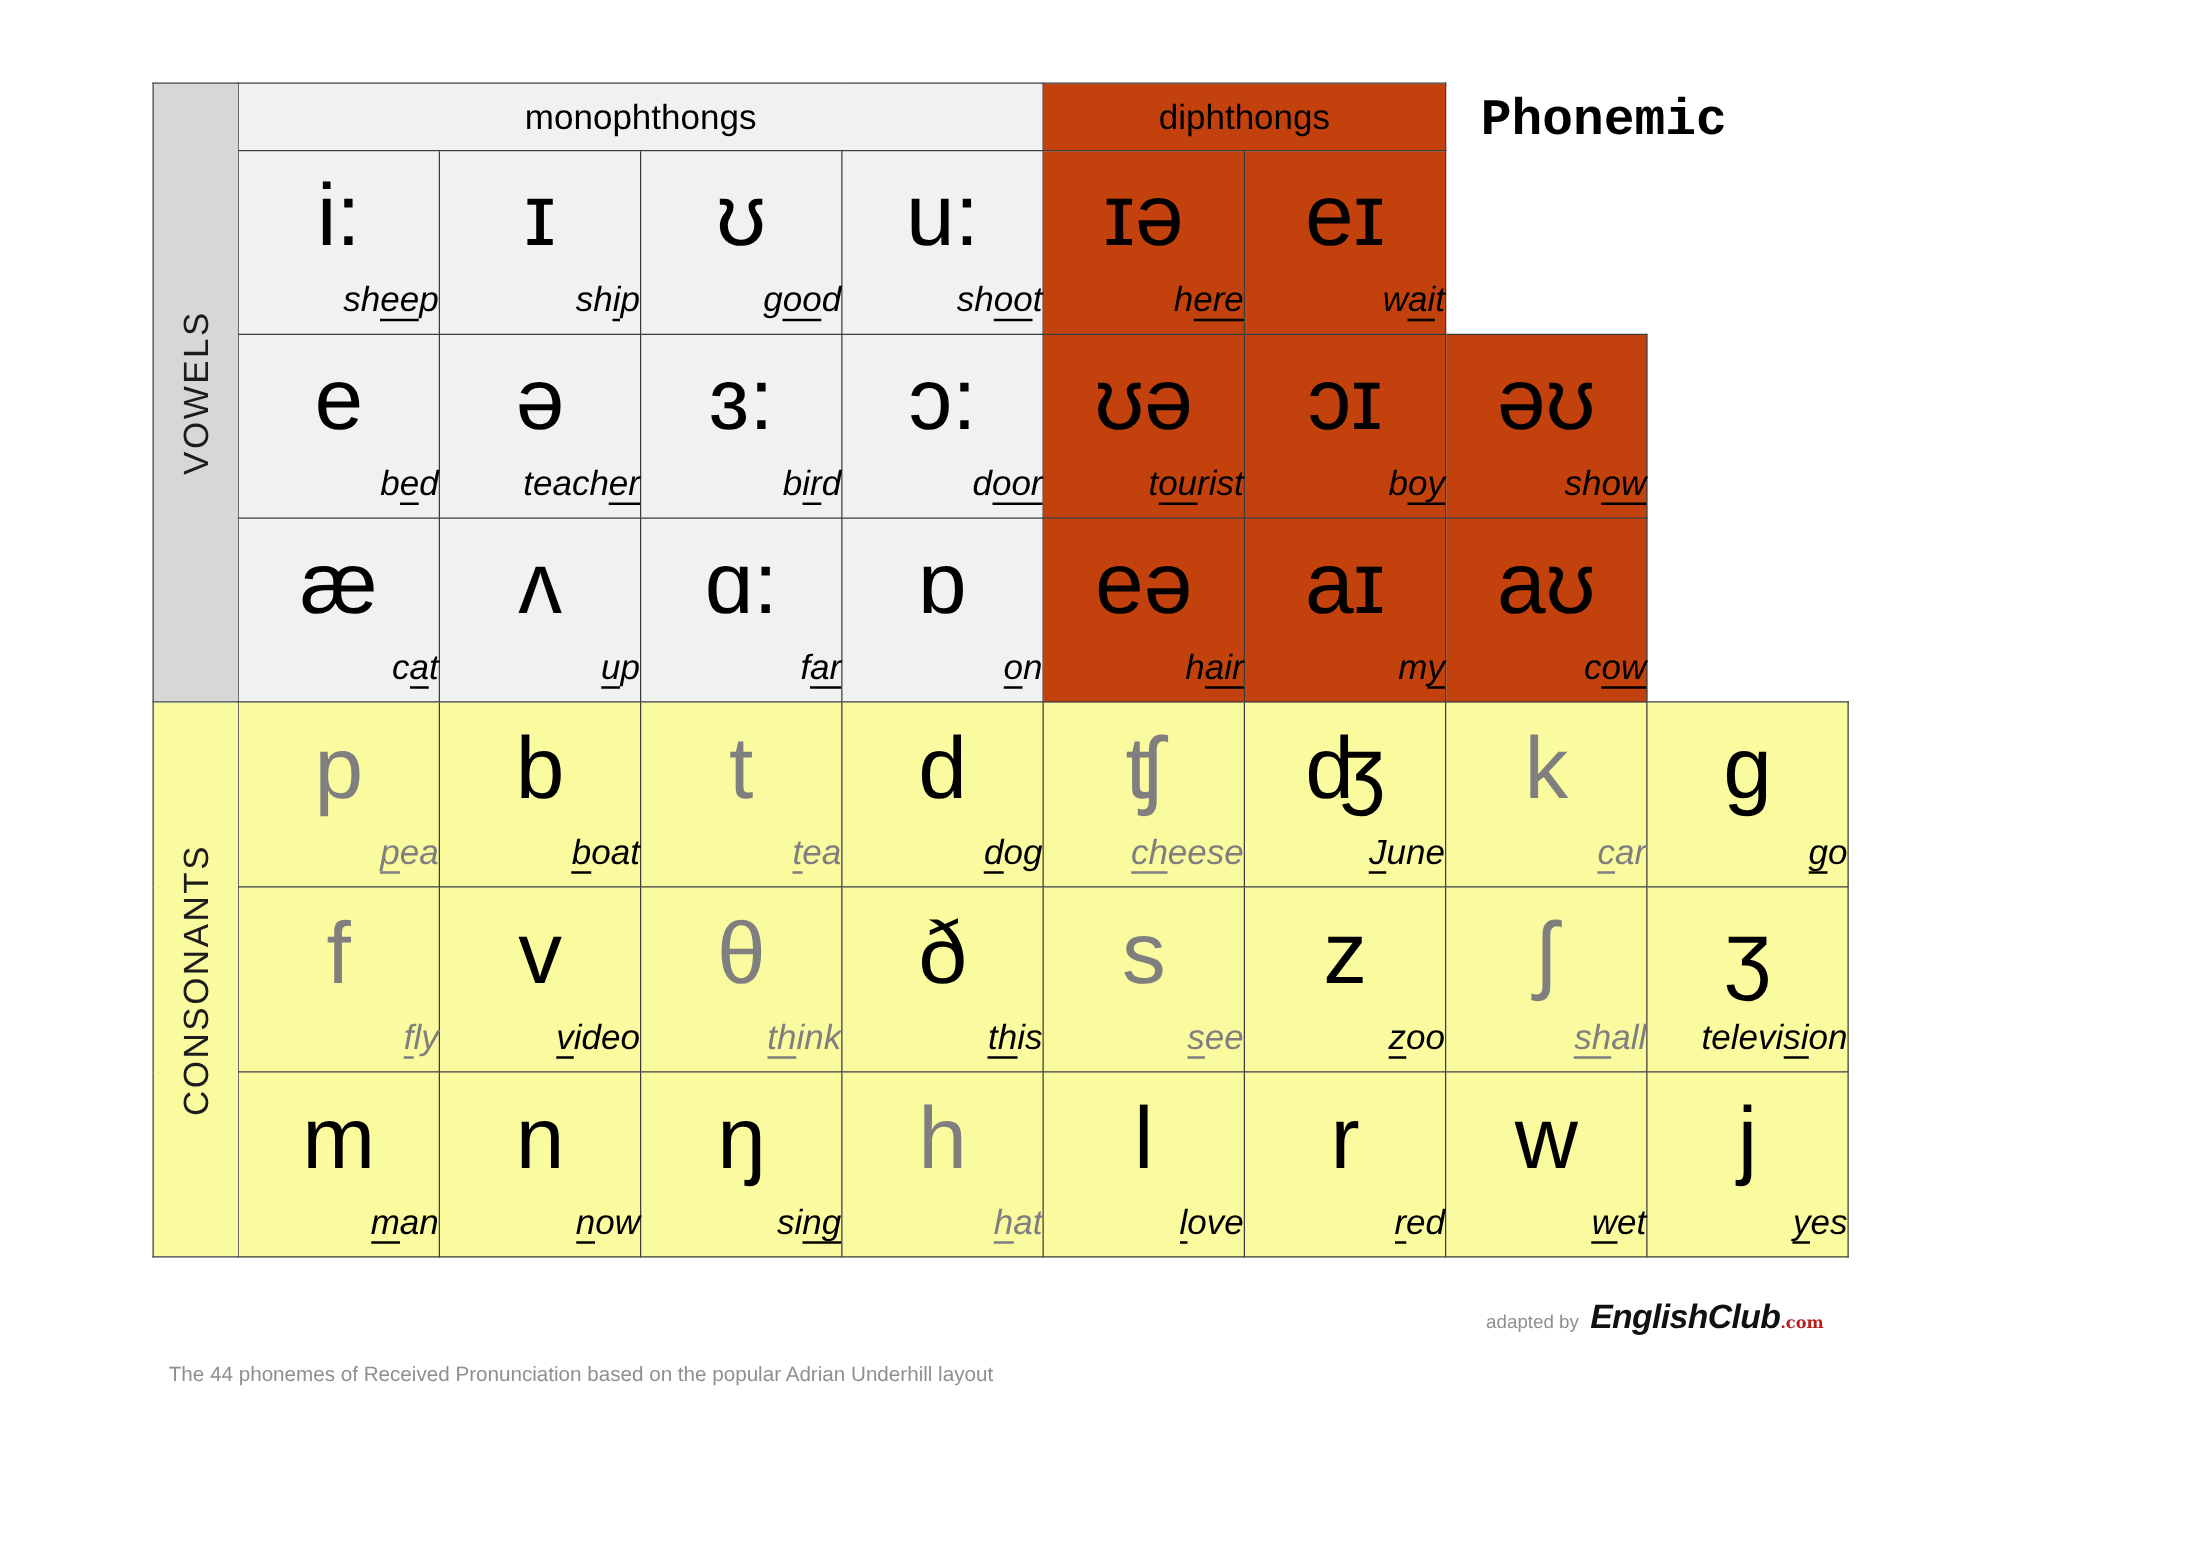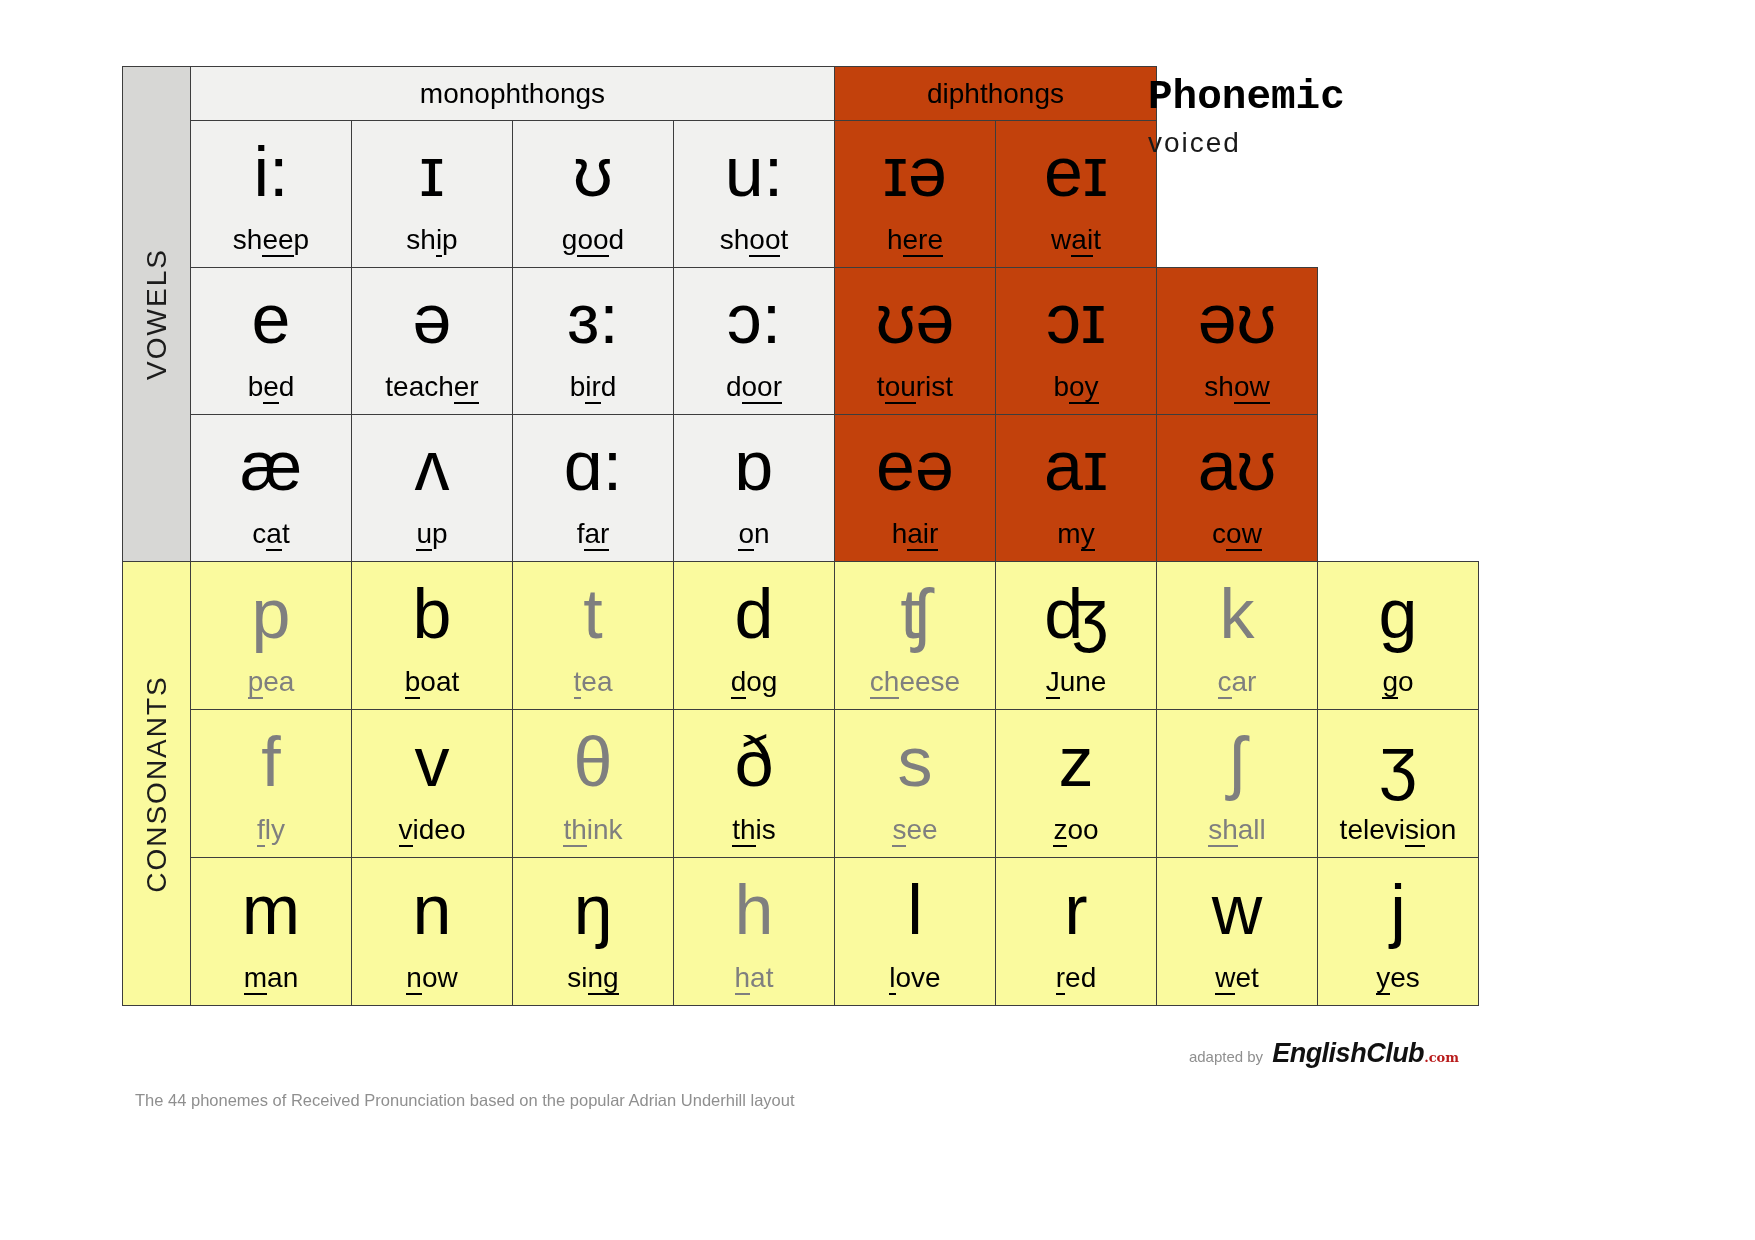--- a/index.html
+++ b/index.html
@@ -27,25 +27,25 @@
     position:absolute; left:50%; top:50%;
     transform:translate(-50%,-50%) rotate(-90deg);
     white-space:nowrap; font-size:28px; letter-spacing:2px; color:#1c1c1c;
   }
   .cellwrap { height:146px; display:flex; flex-direction:column; }
   .symbol {
     flex:1; display:flex; align-items:center; justify-content:center;
     font-size:70px; line-height:1; color:#000;
   }
   .word {
-    height:44px; text-align:center; font-size:28px; line-height:34px; color:#000;
+    height:44px; text-align:right; font-size:28px; line-height:34px; color:#000;font-style:italic;
   }
   .u { border-bottom:2.5px solid currentColor; }
   .unvoiced-cell .symbol, .unvoiced-cell .word { color:#7f7f7f; }
-  .title-block { position:absolute; left:1148px; top:74px; width:366px; text-align:left; }
+  .title-block { position:absolute; left:1100px; top:74px; width:366px; text-align:center; }
   .title-line {
     font-family:"Liberation Mono","DejaVu Sans Mono",monospace;
     font-weight:bold; font-size:41px; line-height:47px; color:#000;
   }
   .legend-voiced { font-size:28px; line-height:40px; color:#1a1a1a; letter-spacing:2px; margin-top:2px; }
   .legend-unvoiced { font-size:28px; line-height:40px; color:#8c8c8c; letter-spacing:2px; }
   .footer-caption {
     position:absolute; left:135px; top:1091px;
     font-size:16.5px; color:#8f8f8f;
   }
@@ -367,21 +367,20 @@
             <div class="symbol">j</div>
             <div class="word"><span></span><span class="u">y</span><span>es</span></div>
           </div>
         </td>
       </tr>
 </tbody>
   </table>
 
 <div class="title-block">
   <div class="title-line">Phonemic</div>
-  <div class="legend-voiced">voiced</div>
 </div>
 
 <div class="footer-caption">The 44 phonemes of Received Pronunciation based on the popular Adrian Underhill layout</div>
 
 <div class="footer-right">
   <span class="adapted-by">adapted by</span>
   <span><span class="logo-main">EnglishClub</span><span class="logo-suffix">.com</span></span>
 </div>
 
 </body></html>

